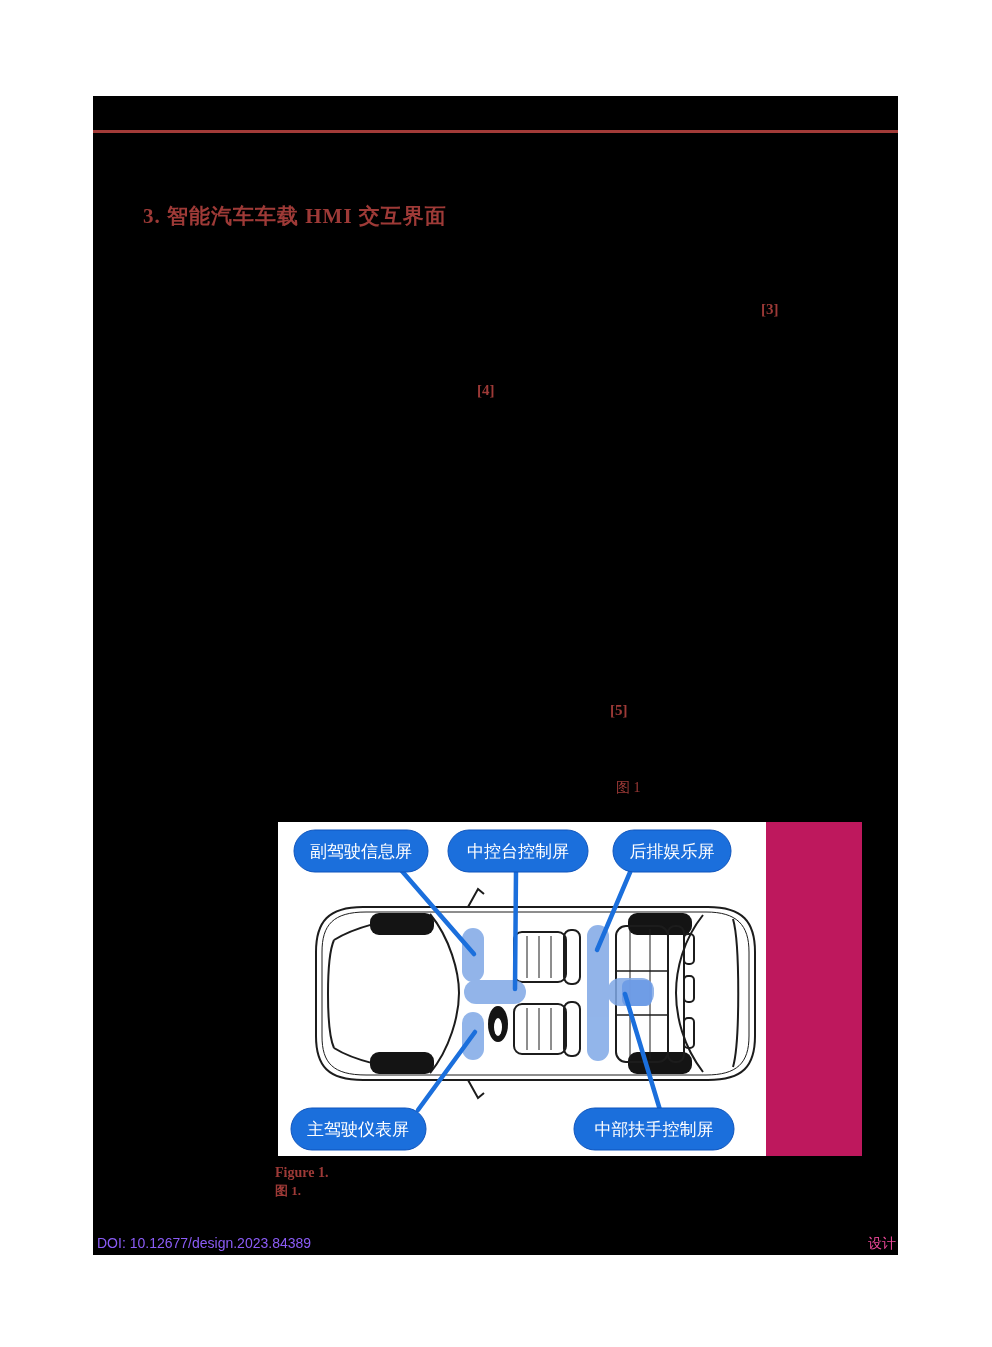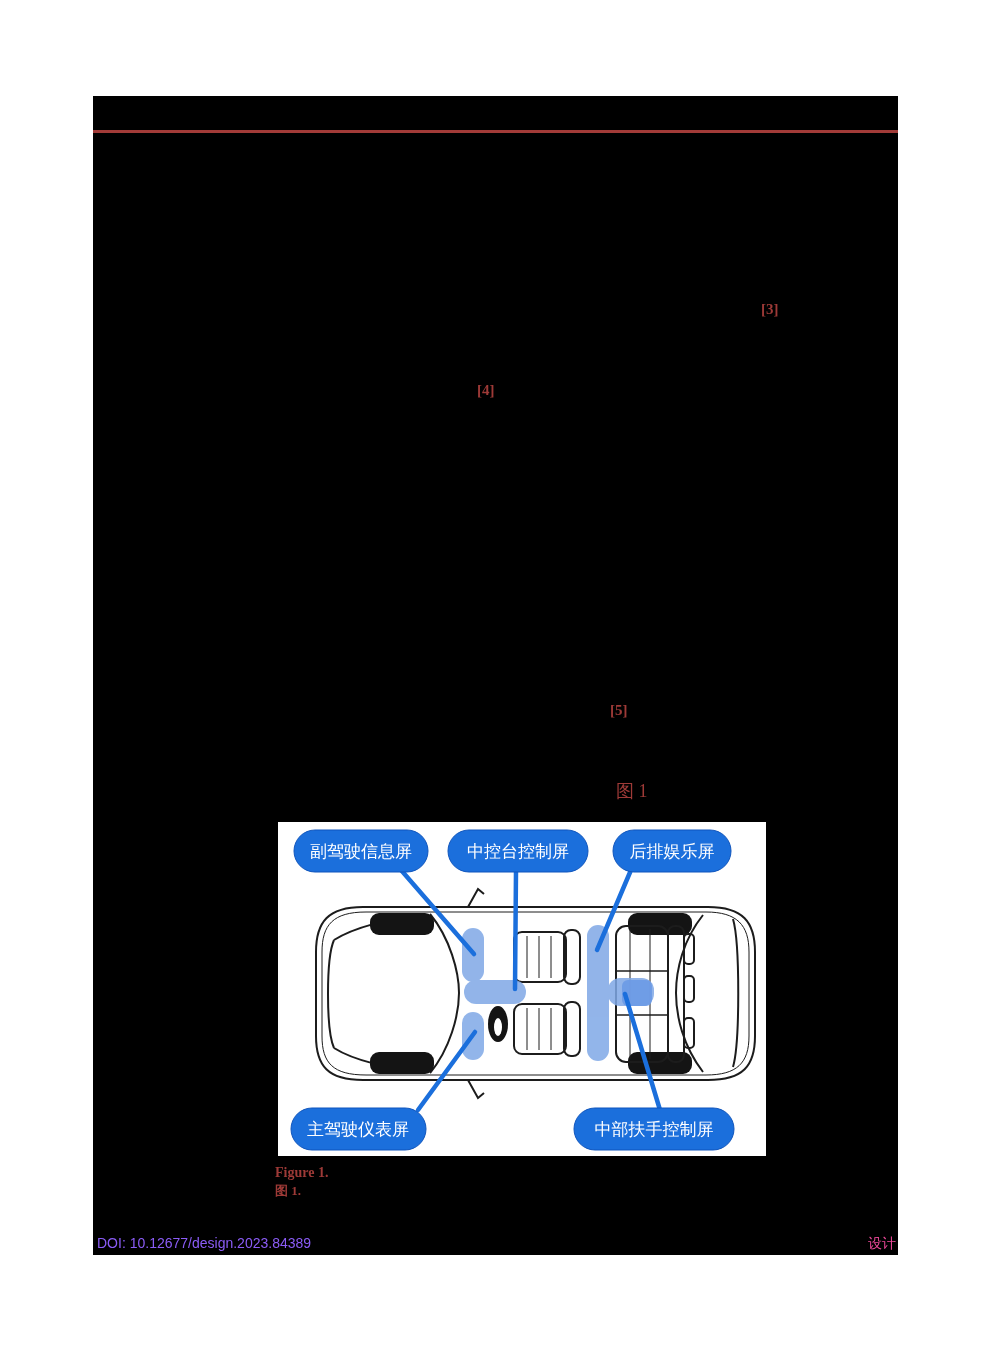--- a/index.html
+++ b/index.html
@@ -45,28 +45,28 @@
     cursor: pointer;
   }
   .cite-3 { left: 668px; top: 205px; }
   .cite-4 { left: 384px; top: 286px; }
   .cite-5 { left: 517px; top: 606px; }
   .fig-ref {
     position: absolute;
     left: 523px;
     top: 683px;
     color: #9e3a37;
-    font-size: 18px;
+    font-size: 14px;
     cursor: pointer;
   }
   .figure-box {
     position: absolute;
     left: 185px;
     top: 726px;
-    width: 488px;
+    width: 584px;
     height: 334px;
     background: #be185d;
   }
   .caption-en {
     position: absolute;
     left: 182px;
     top: 1069px;
     color: #9e3a37;
     font-weight: bold;
     font-size: 14px;
@@ -101,20 +101,21 @@
   }
 </style>
 </head>
 <body>
 
 <div class="page">
   <div class="content">
 
     <div class="rule-red"></div>
 
+    <h2 class="section-heading" style="margin:0;">3. 智能汽车车载 HMI 交互界面</h2>
 
     <span class="cite cite-3">[3]</span>
     <span class="cite cite-4">[4]</span>
     <span class="cite cite-5">[5]</span>
 
     <span class="fig-ref">图 1</span>
 
     <div class="figure-box">
       <svg class="fig-svg" width="488" height="334" viewBox="0 0 488 334" xmlns="http://www.w3.org/2000/svg">
 

